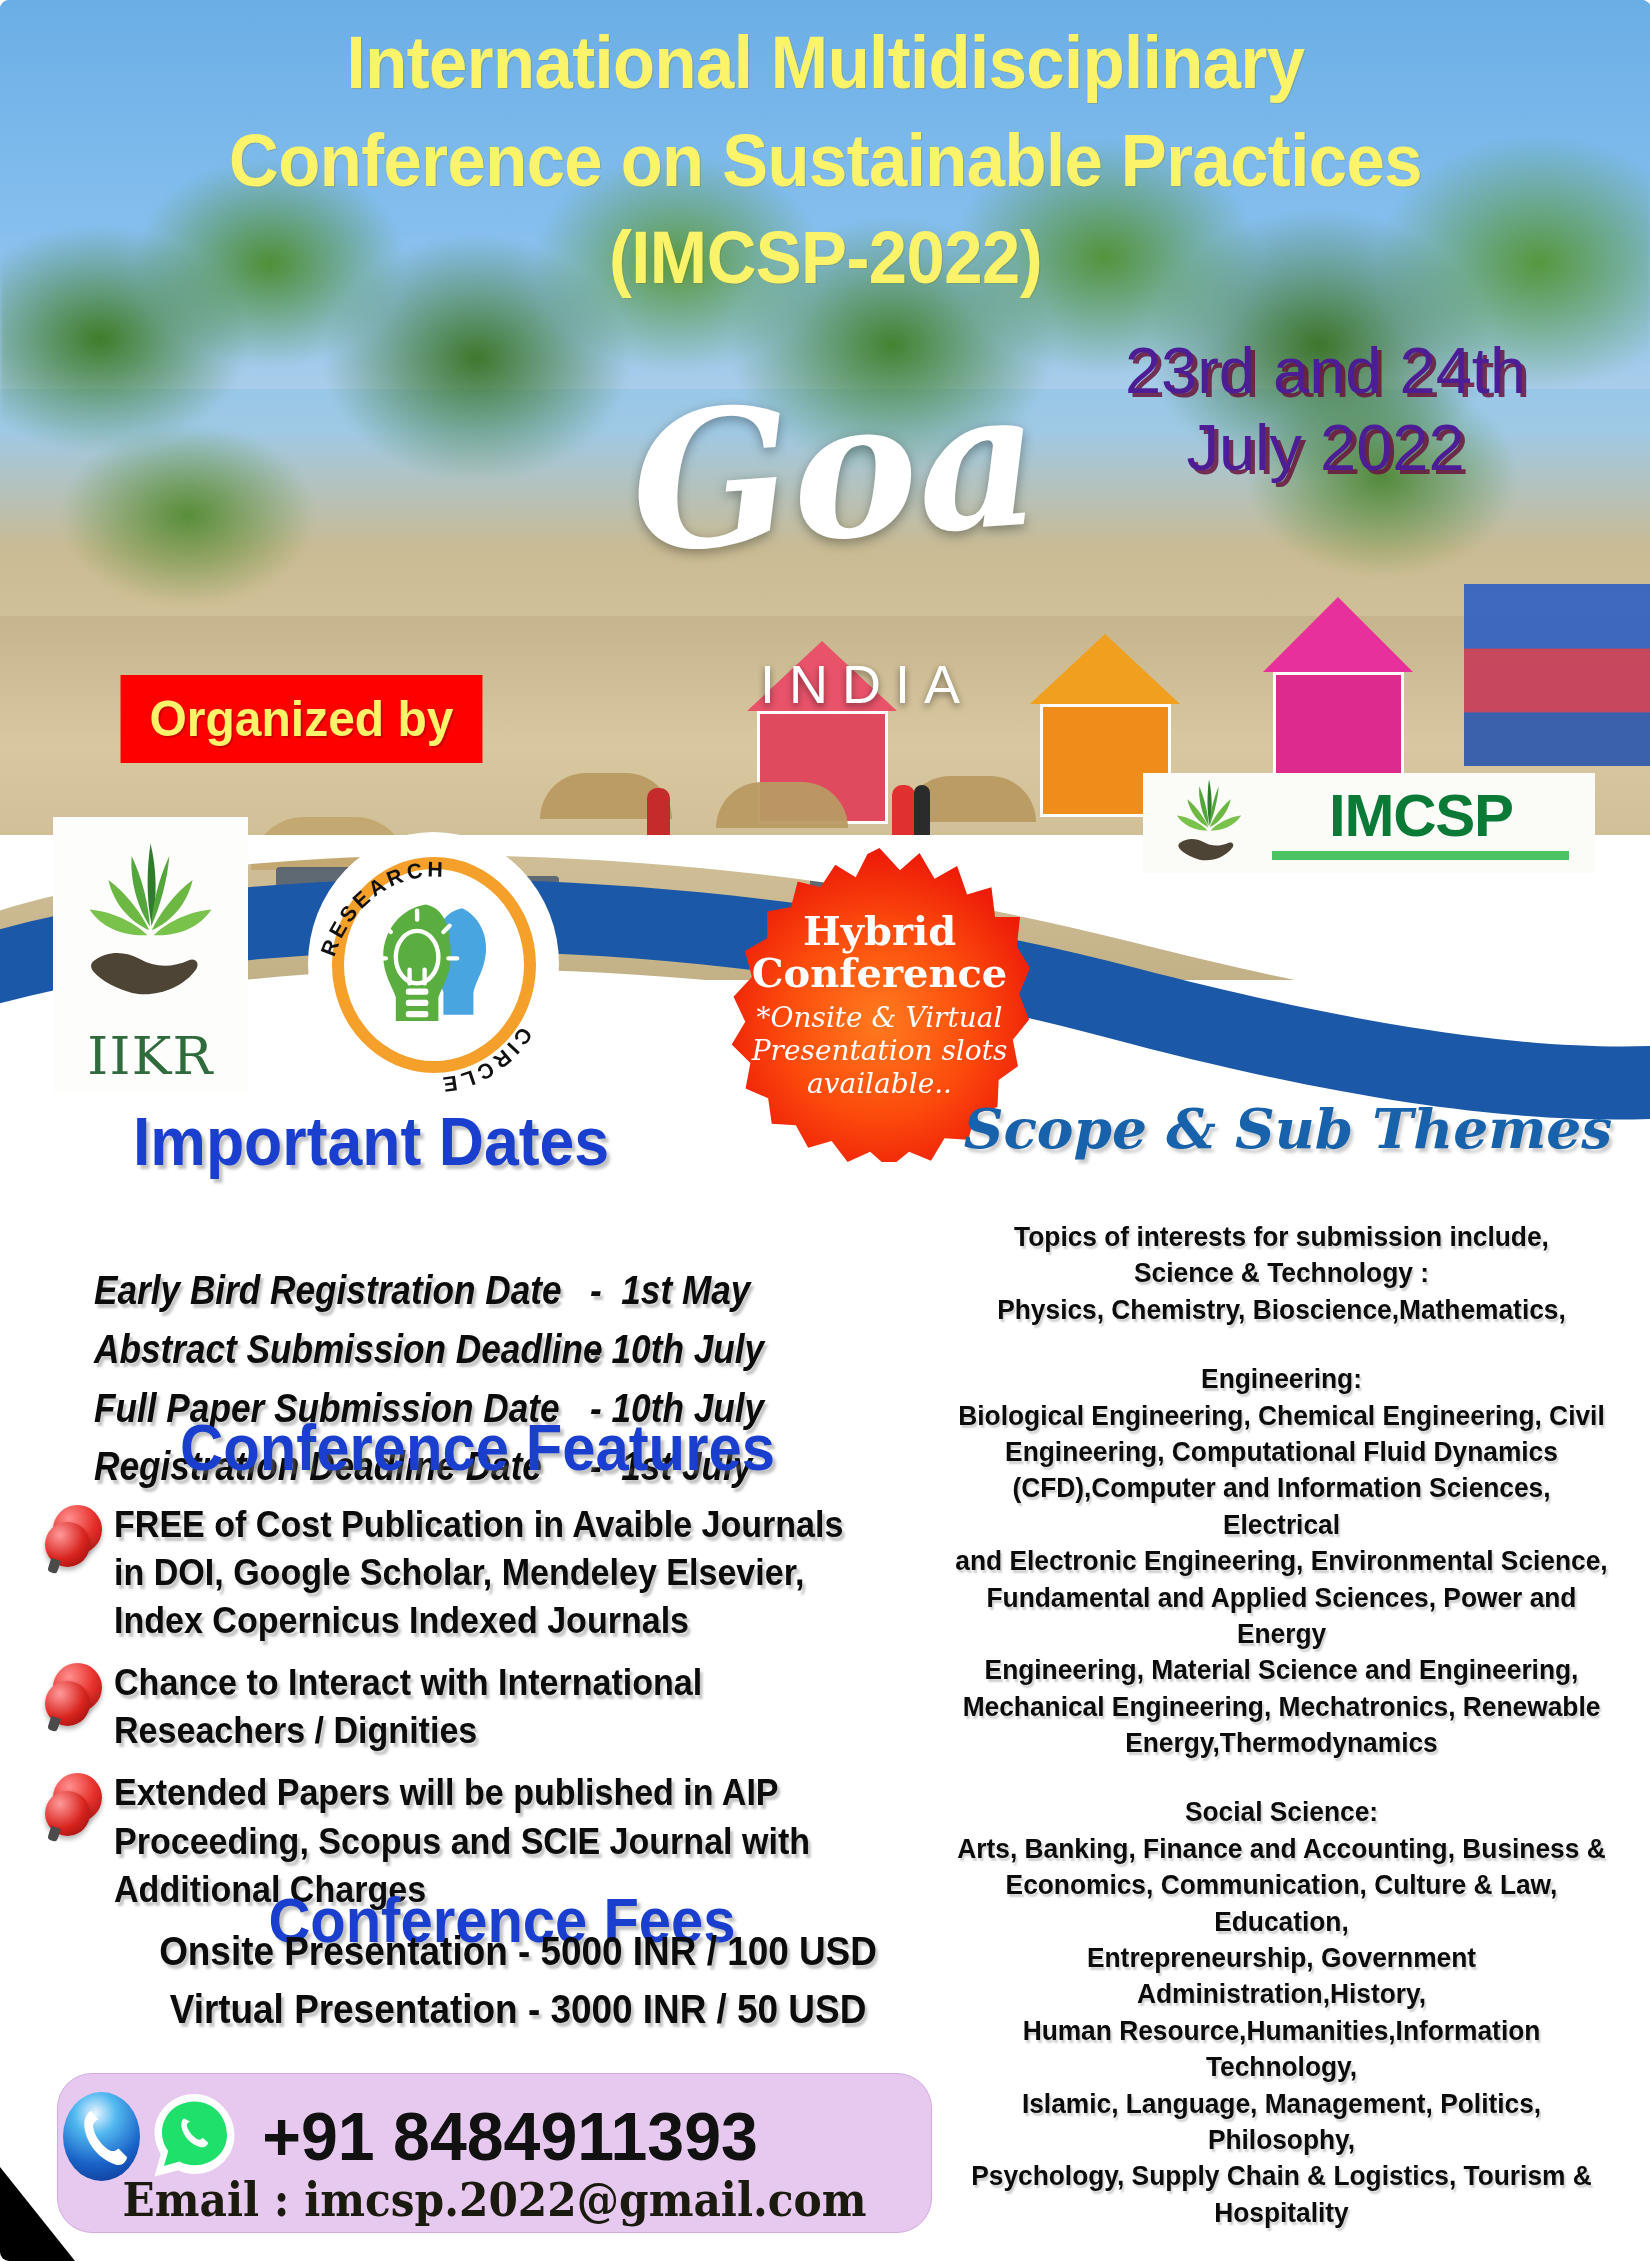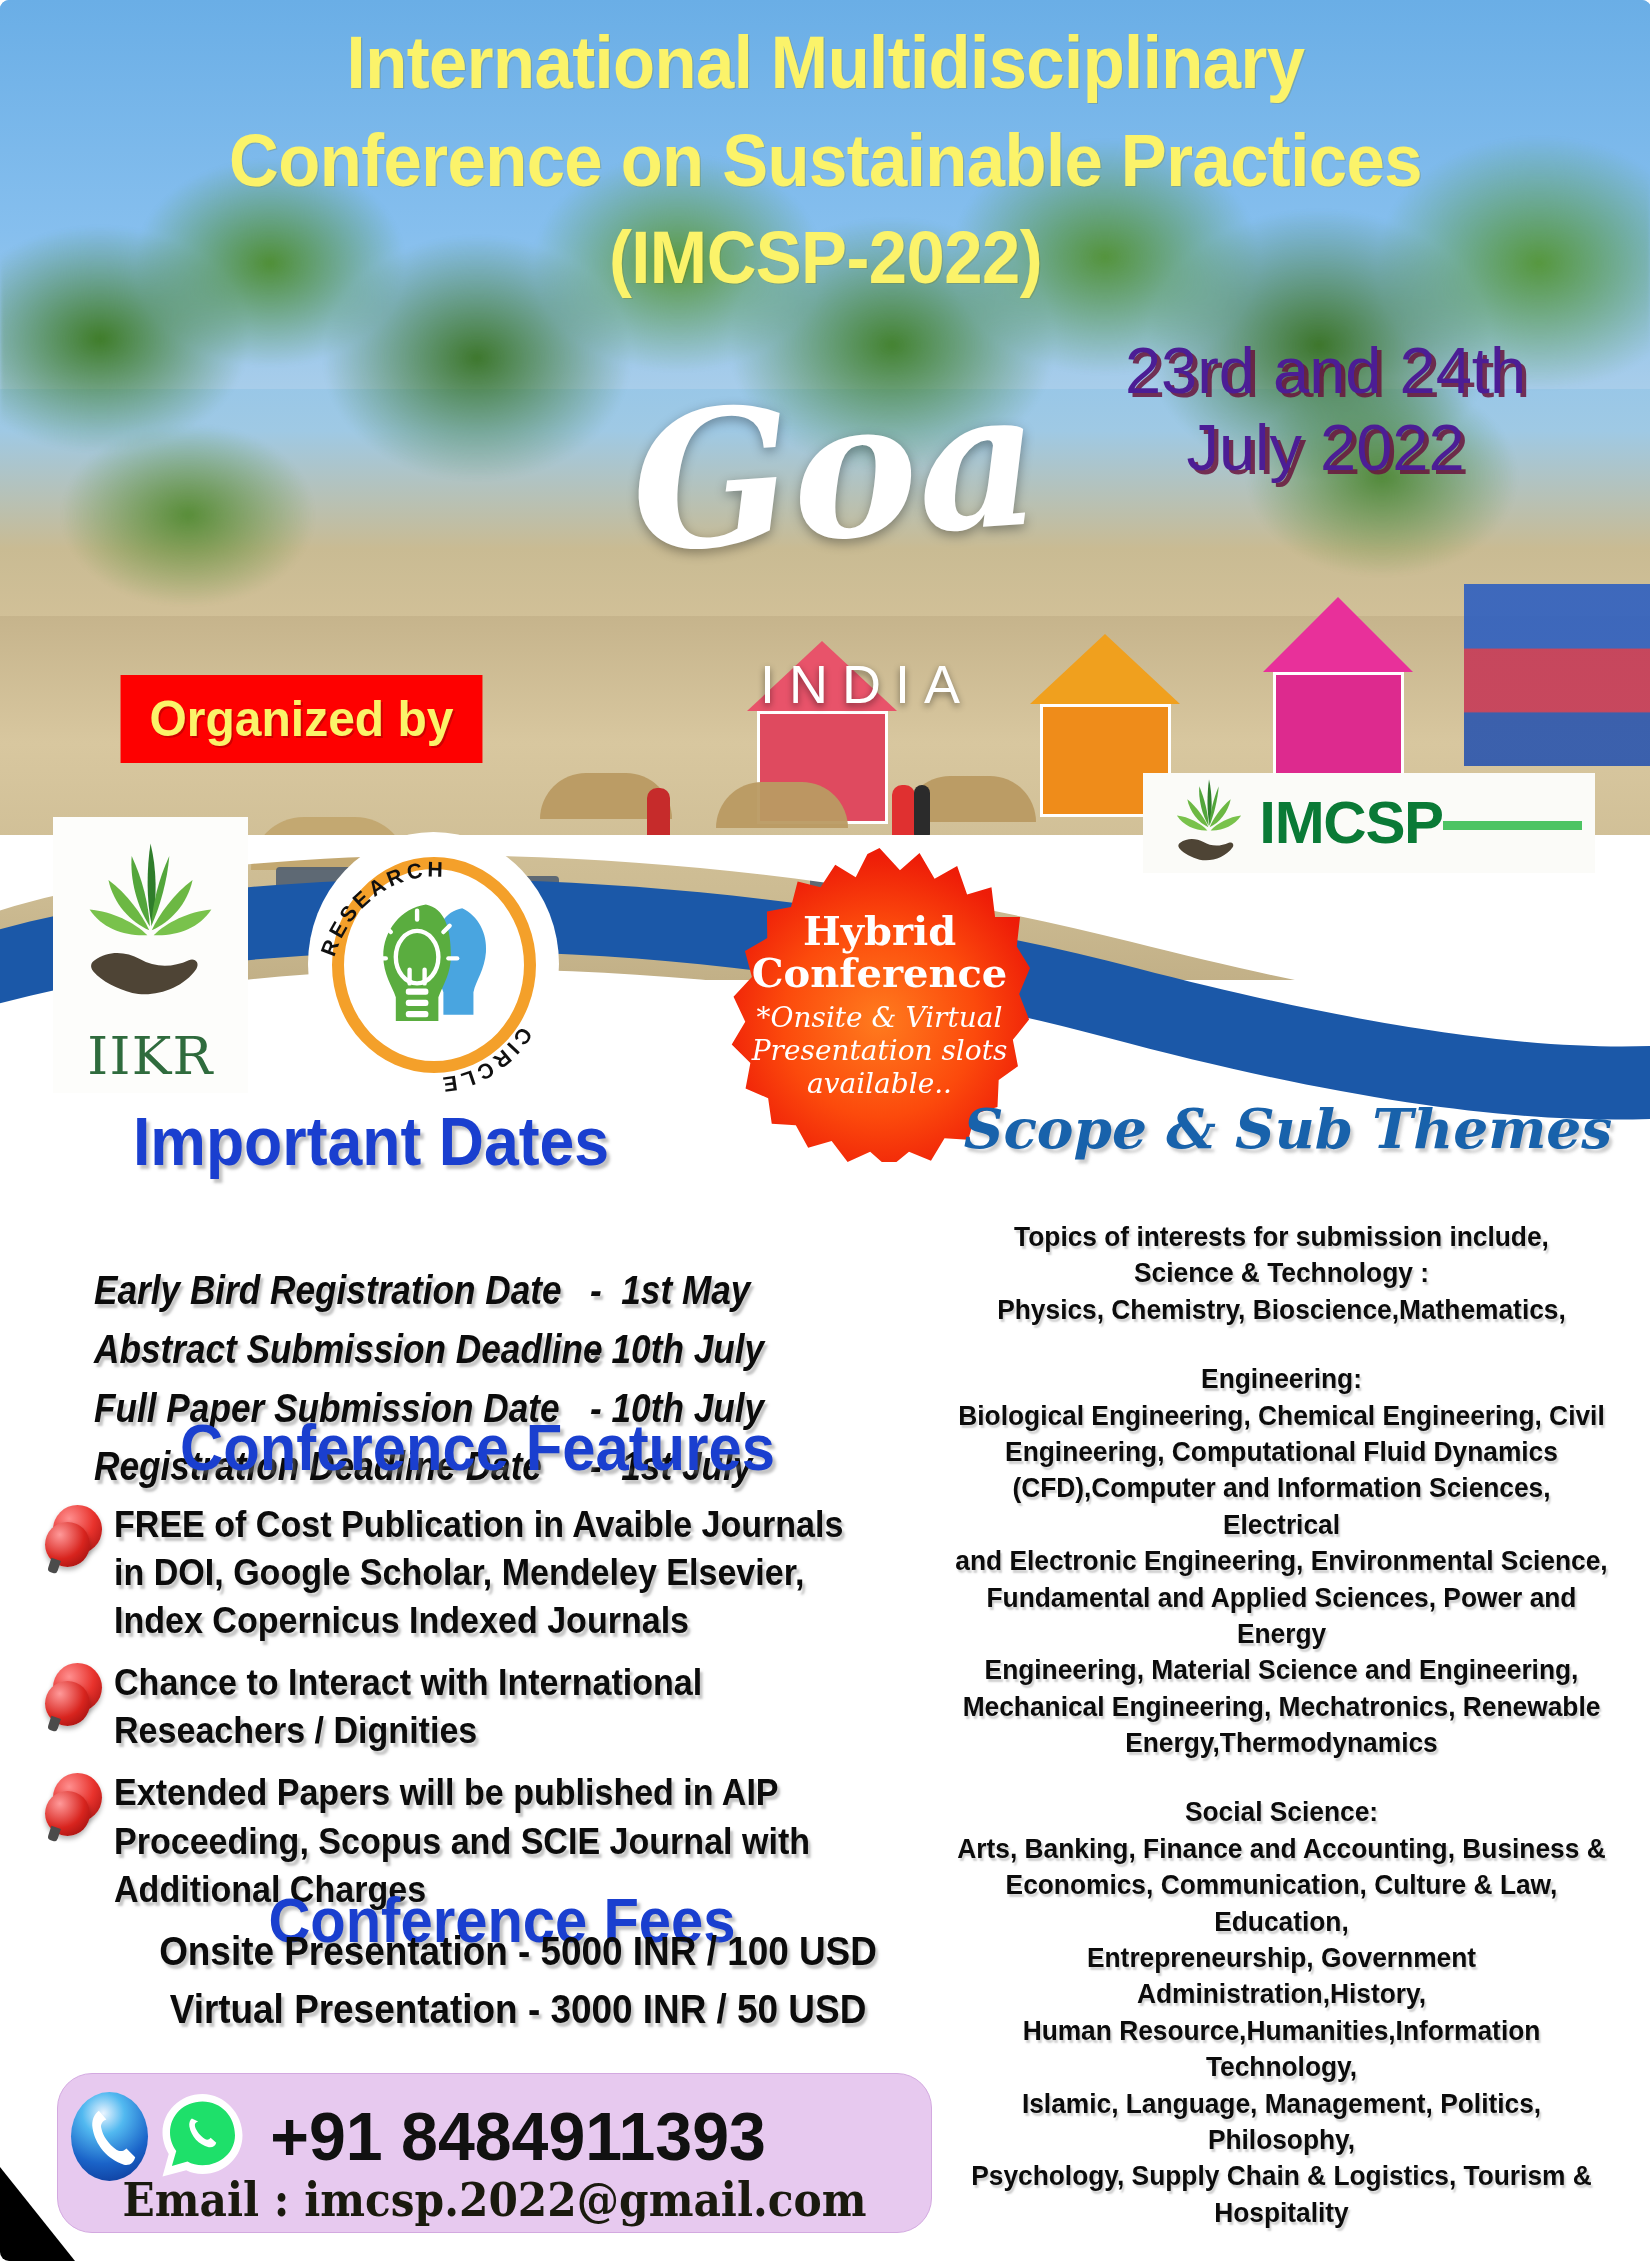--- a/index.html
+++ b/index.html
@@ -132,21 +132,21 @@
   .rc-arc{position:absolute;left:24px;top:25px;width:204px;height:216px;border-radius:50%;
     border:12.6px solid #f4a02a;box-sizing:border-box;}
 
   
   .imcsp{
     position:absolute;left:1143px;top:773px;width:452px;height:100px;
     background:#fbfbf8;
     display:flex;align-items:center;
   }
   .imcsp .mark{width:100px;height:94px;position:relative;flex:0 0 auto;margin-left:16.3px;}
-  .imcsp .txtwrap{flex:1;display:flex;align-items:center;padding-right:12.6px;}
+  .imcsp .txtwrap{flex:1;display:flex;flex-direction:column;align-items:center;padding-right:12.6px;}
   .imcsp .txt{
     font-family:"Liberation Sans", sans-serif;font-weight:700;font-size:60px;color:#0a7a36;
     line-height:1;letter-spacing:-1.3px;
   }
   .imcsp .rule{height:8.8px;width:92%;background:#4dc463;margin-top:5px;}
 
   
   .burst{
     position:absolute;left:729px;top:848px;width:301px;height:314px;
     background:radial-gradient(circle at 50% 55%, #ff7b1e 0%, #fc4a0c 42%, #ee1d08 72%, #e81400 100%);
@@ -216,21 +216,21 @@
     font-size:41px;line-height:1.42;transform:scaleX(.9);
     text-shadow:3.1px 3.8px 2.5px rgba(140,140,140,.5);
   }
 
   
   .contact{
     position:absolute;left:57px;top:2073px;width:873px;height:158px;
     background:#e7c9ef;border-radius:35px;
     border:1.9px solid #d3a9e0;
   }
-  .phonebox{position:absolute;left:13px;top:15px;display:flex;align-items:center;}
+  .phonebox{position:absolute;left:5px;top:15px;display:flex;align-items:center;}
   .icon-call{
     width:77px;height:89px;border-radius:50%;
     background:radial-gradient(circle at 42% 24%, #eaf4ff 0%, #52b9f0 26%, #1a63c8 62%, #0b2f8c 100%);
     position:relative;flex:0 0 auto;
   }
   .icon-wa{
     width:93px;height:95px;margin-left:7.5px;position:relative;flex:0 0 auto;
   }
   .phonenum{
     font-family:"Liberation Sans", sans-serif;font-weight:700;color:#111;

